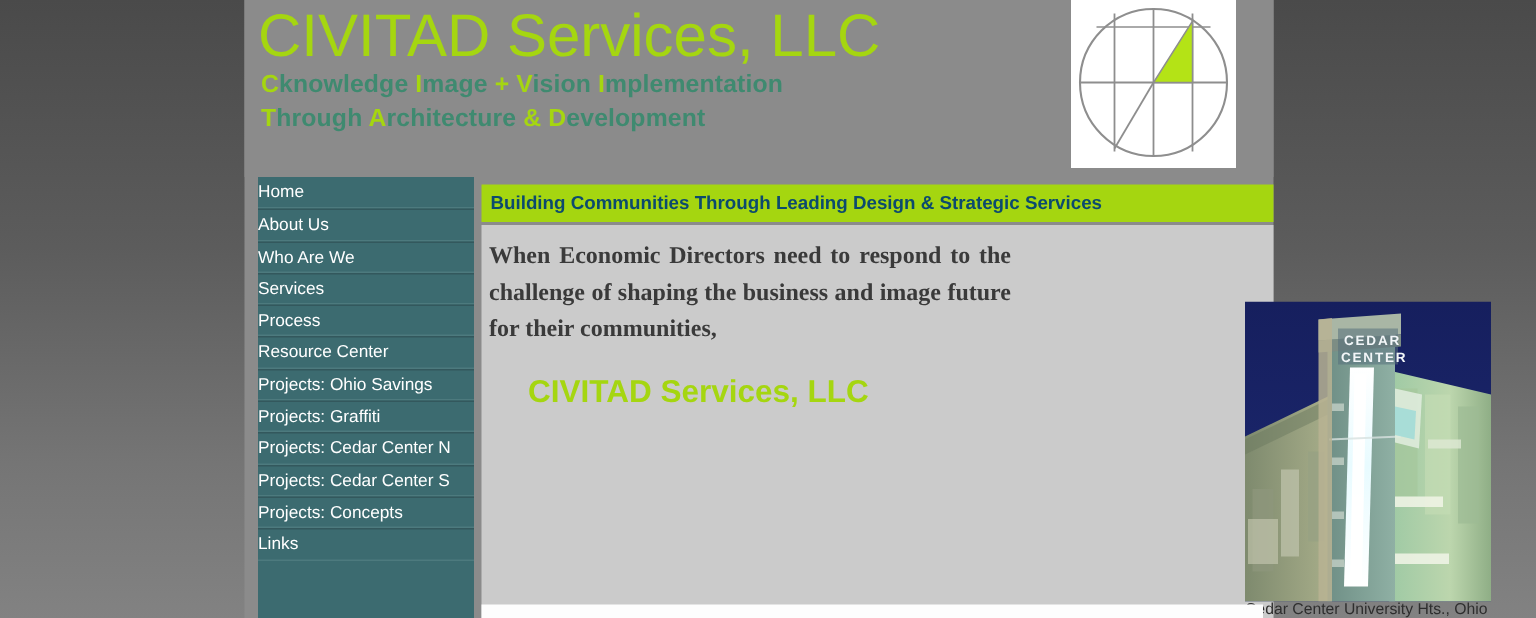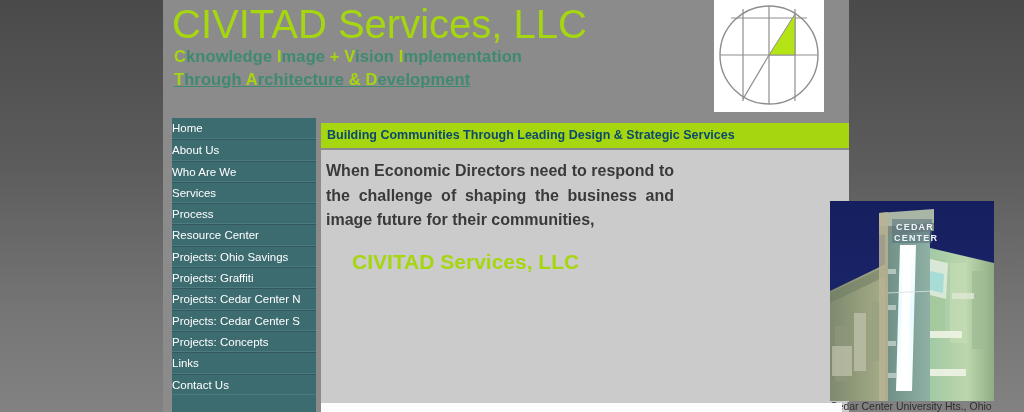--- a/index.html
+++ b/index.html
@@ -46,21 +46,21 @@
     position: absolute;
     left: 11px;
     font-size: 16.5px;
     font-weight: bold;
     line-height: 19px;
     white-space: nowrap;
     color: #3f8a70;
     letter-spacing: 0.1px;
   }
   #tagline-1 { top: 47px; }
-  #tagline-2 { top: 70px; text-decoration: underline; }
+  #tagline-2 { top: 70px; }
   .tagline .hi { color: #a5d610; }
 
   
   #logo-box {
     position: absolute;
     left: 551px;
     top: 0px;
     width: 110px;
     height: 112px;
     background: #ffffff;
@@ -136,20 +136,21 @@
     top: 9px;
     width: 348px;
   }
   .para {
     color: #3a3a3a;
     font-size: 16px;
     font-weight: bold;
     line-height: 24.5px;
     text-align: justify;
     margin: 0;
+    font-family: Liberation Serif, serif;
   }
   #para-mid {
     color: #a5d610;
     font-size: 21px;
     font-weight: bold;
     line-height: 26px;
     margin: 0;
     padding-top: 16px;
     padding-bottom: 10px;
     padding-left: 26px;
@@ -225,21 +226,20 @@
         <div class="nav-item"><span>Who Are We</span></div>
         <div class="nav-item"><span>Services</span></div>
         <div class="nav-item"><span>Process</span></div>
         <div class="nav-item"><span>Resource Center</span></div>
         <div class="nav-item"><span>Projects: Ohio Savings</span></div>
         <div class="nav-item"><span>Projects: Graffiti</span></div>
         <div class="nav-item"><span>Projects: Cedar Center N</span></div>
         <div class="nav-item"><span>Projects: Cedar Center S</span></div>
         <div class="nav-item"><span>Projects: Concepts</span></div>
         <div class="nav-item"><span>Links</span></div>
-        <div class="nav-item"><span>Contact Us</span></div>
       </div>
 
     <div id="content">
 
       <div id="banner">Building Communities Through Leading Design &amp; Strategic Services</div>
 
       <div id="content-panel">
 
         <div id="prose">
           <p class="para">When Economic Directors need to respond to the challenge of shaping the business and image future for their communities,</p>

